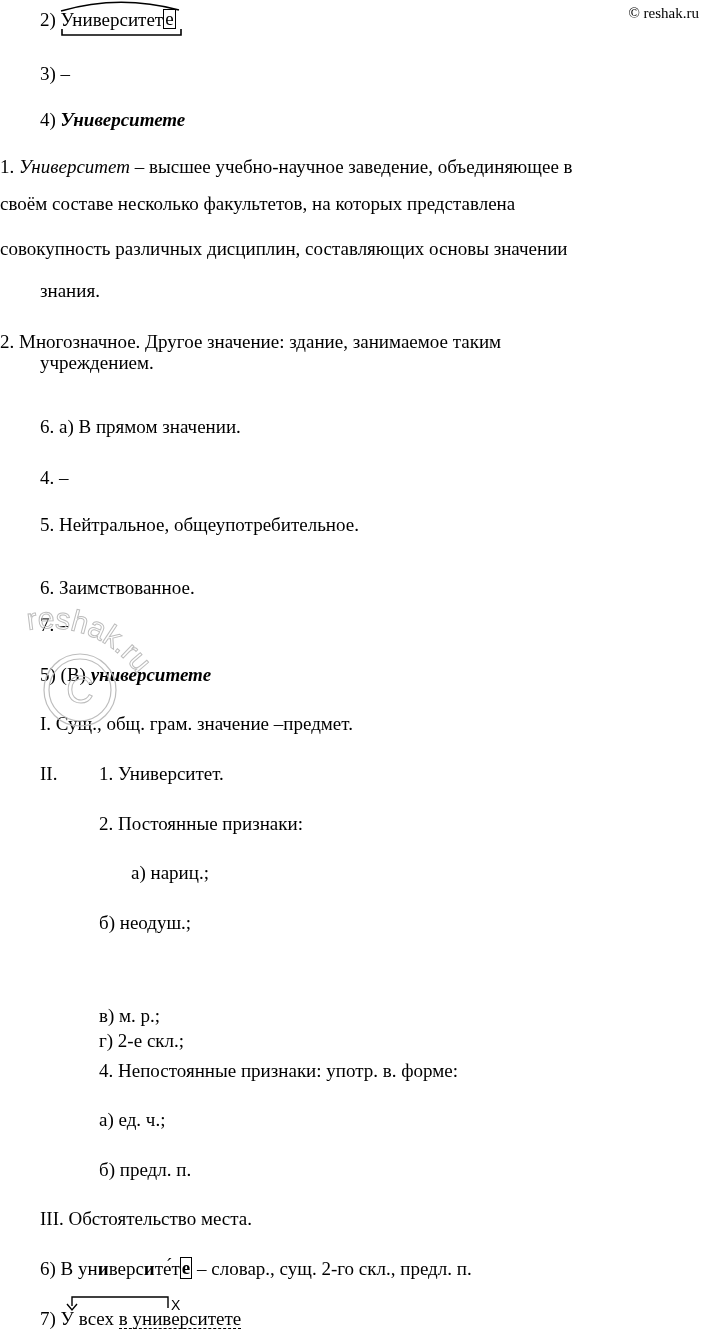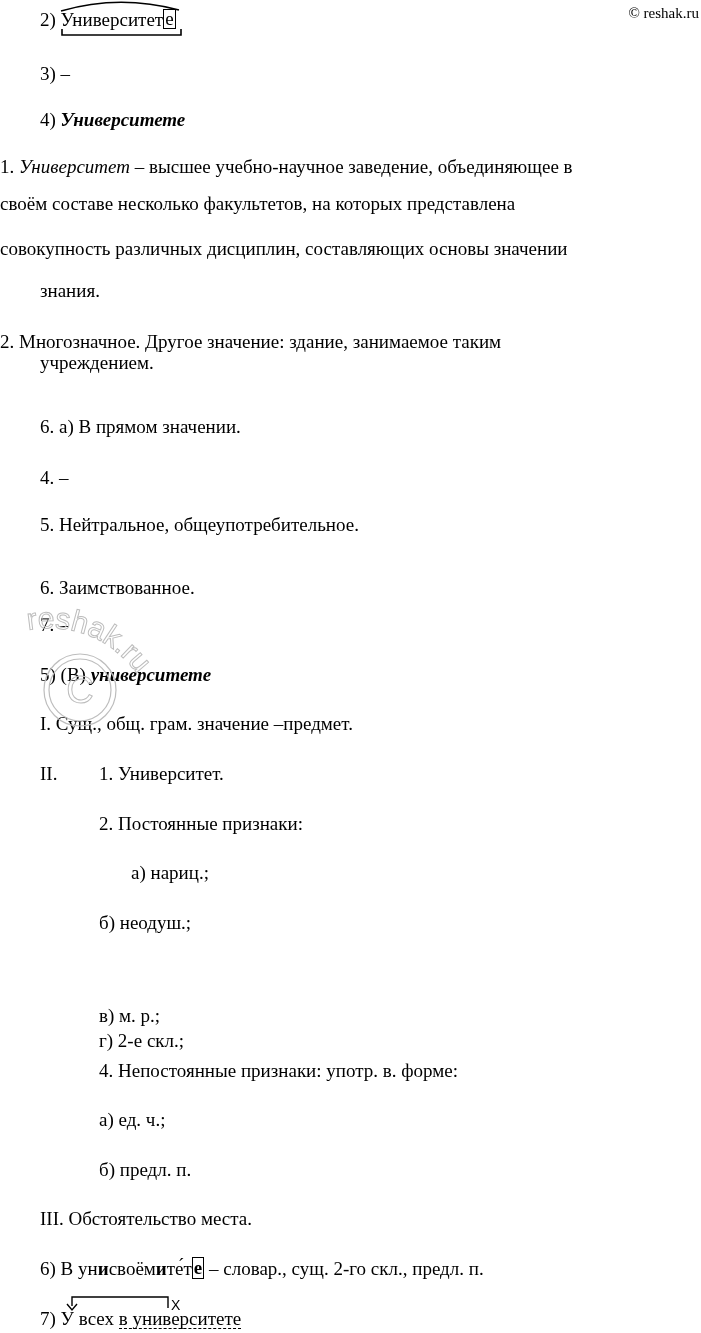--- a/index.html
+++ b/index.html
@@ -94,21 +94,21 @@
 <div class="line indent" style="top:961px;margin-top:44px;">в) м. р.;</div>
 <div class="line indent" style="top:1010px;margin-top:20px;">г) 2-е скл.;</div>
 <div class="line indent" style="top:1060px;">4. Непостоянные признаки: употр. в. форме:</div>
 <div class="line indent" style="top:1109px;">а) ед. ч.;</div>
 <div class="line indent" style="top:1159px;">б) предл. п.</div>
 
 <div class="line" style="top:1208px;">III. Обстоятельство места.</div>
 
 <div class="line" style="top:1258px;">
   <span>6) В</span>
-  <span><span>ун</span><span class="b">и</span><span>своём</span><span class="b">и</span><span>те́т</span><span class="morph-end b" style="line-height:20px;">е</span></span>
+  <span><span>ун</span><span class="b">и</span><span>верс</span><span class="b">и</span><span>те́т</span><span class="morph-end b" style="line-height:20px;">е</span></span>
   <span>– словар., сущ. 2-го скл., предл. п.</span>
 </div>
 
 <div class="line" style="top:1308px;">
   <span>7) У</span>
   <span>всех</span>
   <span style="position:relative; display:inline-block;">
     <span>в университете</span>
     <span style="position:absolute; left:0; right:0; bottom:1px; border-bottom:1.2px dashed #000;"></span>
   </span>

